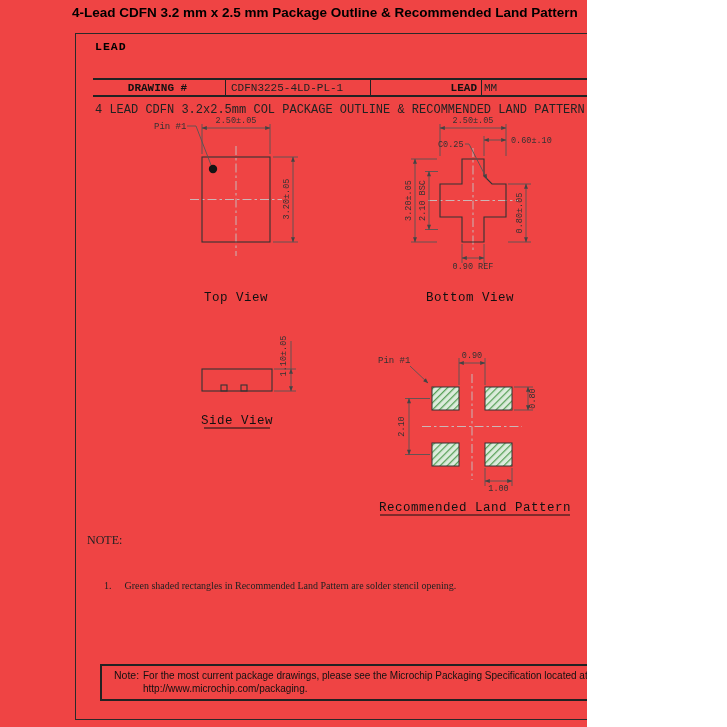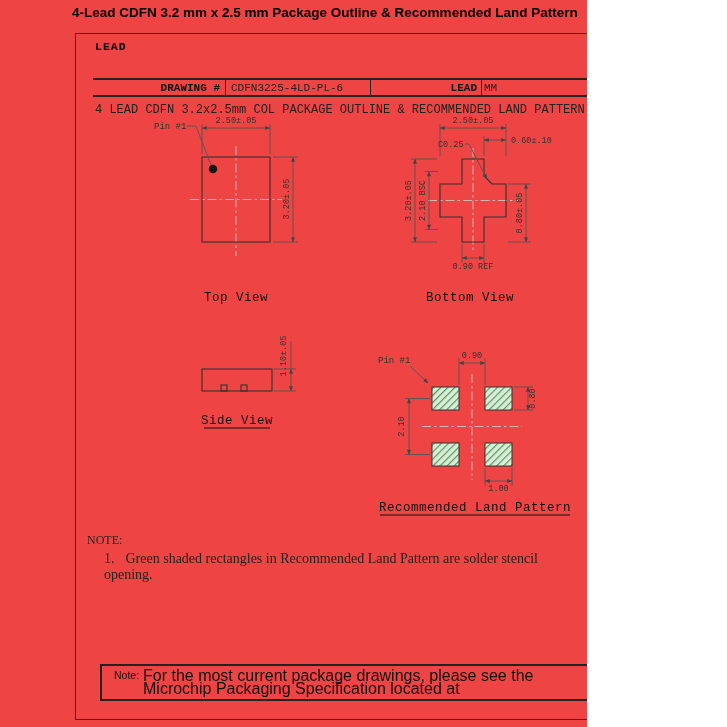--- a/index.html
+++ b/index.html
@@ -21,26 +21,26 @@
              color:#e9e5e3;font-family:"DejaVu Sans",sans-serif;white-space:nowrap;z-index:0;}
   svg{position:absolute;z-index:1;overflow:visible;}
   .outline{stroke:#333;fill:none;stroke-width:1.1px;}
   .dim{stroke:#555;fill:none;stroke-width:0.9px;}
   .cl{stroke:#c6c4c4;fill:none;stroke-width:0.9px;stroke-dasharray:9 3 2.5 3;}
   .dt{font-family:"Liberation Mono",monospace;font-size:8.5px;fill:#333;}
   .pt{font-family:"Liberation Mono",monospace;font-size:9px;fill:#333;}
   .lbl{font-family:"Liberation Mono",monospace;font-size:12.5px;letter-spacing:0.5px;fill:#111;}
   
   .note-label{position:absolute;left:87px;top:533px;font-family:"Liberation Serif",serif;font-size:12px;color:#222;}
-  .note-item{position:absolute;left:104px;top:551px;font-family:"Liberation Serif",serif;font-size:14px;color:#222;}
+  .note-item{position:absolute;left:104px;top:580px;font-family:"Liberation Serif",serif;font-size:10px;color:#222;}
   .note-item .num{display:inline-block;width:18px;}
   
   .footer-box{position:absolute;left:100px;top:664px;width:507px;height:33px;border:2px solid #222;}
   .footer-label{position:absolute;left:12px;top:3px;font-size:10.5px;color:#111;}
-  .footer-text{position:absolute;left:41px;top:3px;width:450px;font-size:16px;line-height:13px;color:#111;}
+  .footer-text{position:absolute;left:41px;top:3px;width:450px;font-size:10px;line-height:13px;color:#111;}
 </style>
 </head>
 <body>
 
 <div class="page">
 
   <svg width="0" height="0" style="position:absolute">
     <defs>
       <marker id="ah" viewBox="0 0 10 10" refX="9.5" refY="5" markerWidth="8" markerHeight="5.6" orient="auto-start-reverse">
         <path d="M0,1 L10,5 L0,9 z" fill="#444"></path>
@@ -58,22 +58,22 @@
 
   <div class="tb-label mono">LEAD</div>
   <div class="tb-title mono">4 LEAD CDFN 3.2x2.5mm COL PACKAGE OUTLINE &amp; RECOMMENDED LAND PATTERN</div>
 
   <div class="hline" style="left:93px;top:78px;width:529px;"></div>
   <div class="hline" style="left:93px;top:95px;width:529px;"></div>
   <div class="vline" style="left:225px;top:80px;height:15px;"></div>
   <div class="vline" style="left:370px;top:80px;height:15px;"></div>
   <div class="vline" style="left:481px;top:80px;height:15px;"></div>
 
-  <div class="cell mono bold" style="left:95px;width:125px;text-align:right;">DRAWING #</div>
-  <div class="cell mono" style="left:231px;">CDFN3225-4LD-PL-6</div>
+  <div class="cell mono bold" style="left:95px;width:125px;text-align:center;">DRAWING #</div>
+  <div class="cell mono" style="left:231px;">CDFN3225-4LD-PL-1</div>
   <div class="cell mono bold" style="left:400px;width:77px;text-align:right;">LEAD</div>
   <div class="cell mono" style="left:484px;">MM</div>
 
 
   <svg style="left:140px;top:110px;" width="180" height="200">
     <line class="cl" x1="96" y1="36" x2="96" y2="146"></line>
     <line class="cl" x1="50" y1="89.5" x2="142" y2="89.5"></line>
     <rect class="outline" x="62" y="47" width="68" height="85"></rect>
     <circle cx="73" cy="59" r="4.2" fill="#151515"></circle>
 
@@ -188,16 +188,17 @@
   <div class="note-label">NOTE:</div>
   <div class="note-item">
     <span class="num">1.</span>
     <span>Green shaded rectangles in Recommended Land Pattern are solder stencil opening.</span>
   </div>
 
   <div class="footer-box">
     <div class="footer-label">Note:</div>
     <div class="footer-text">
       <div>For the most current package drawings, please see the Microchip Packaging Specification located at</div>
+      <div>http://www.microchip.com/packaging.</div>
     </div>
   </div>
 
 </div>
 
 </body></html>

